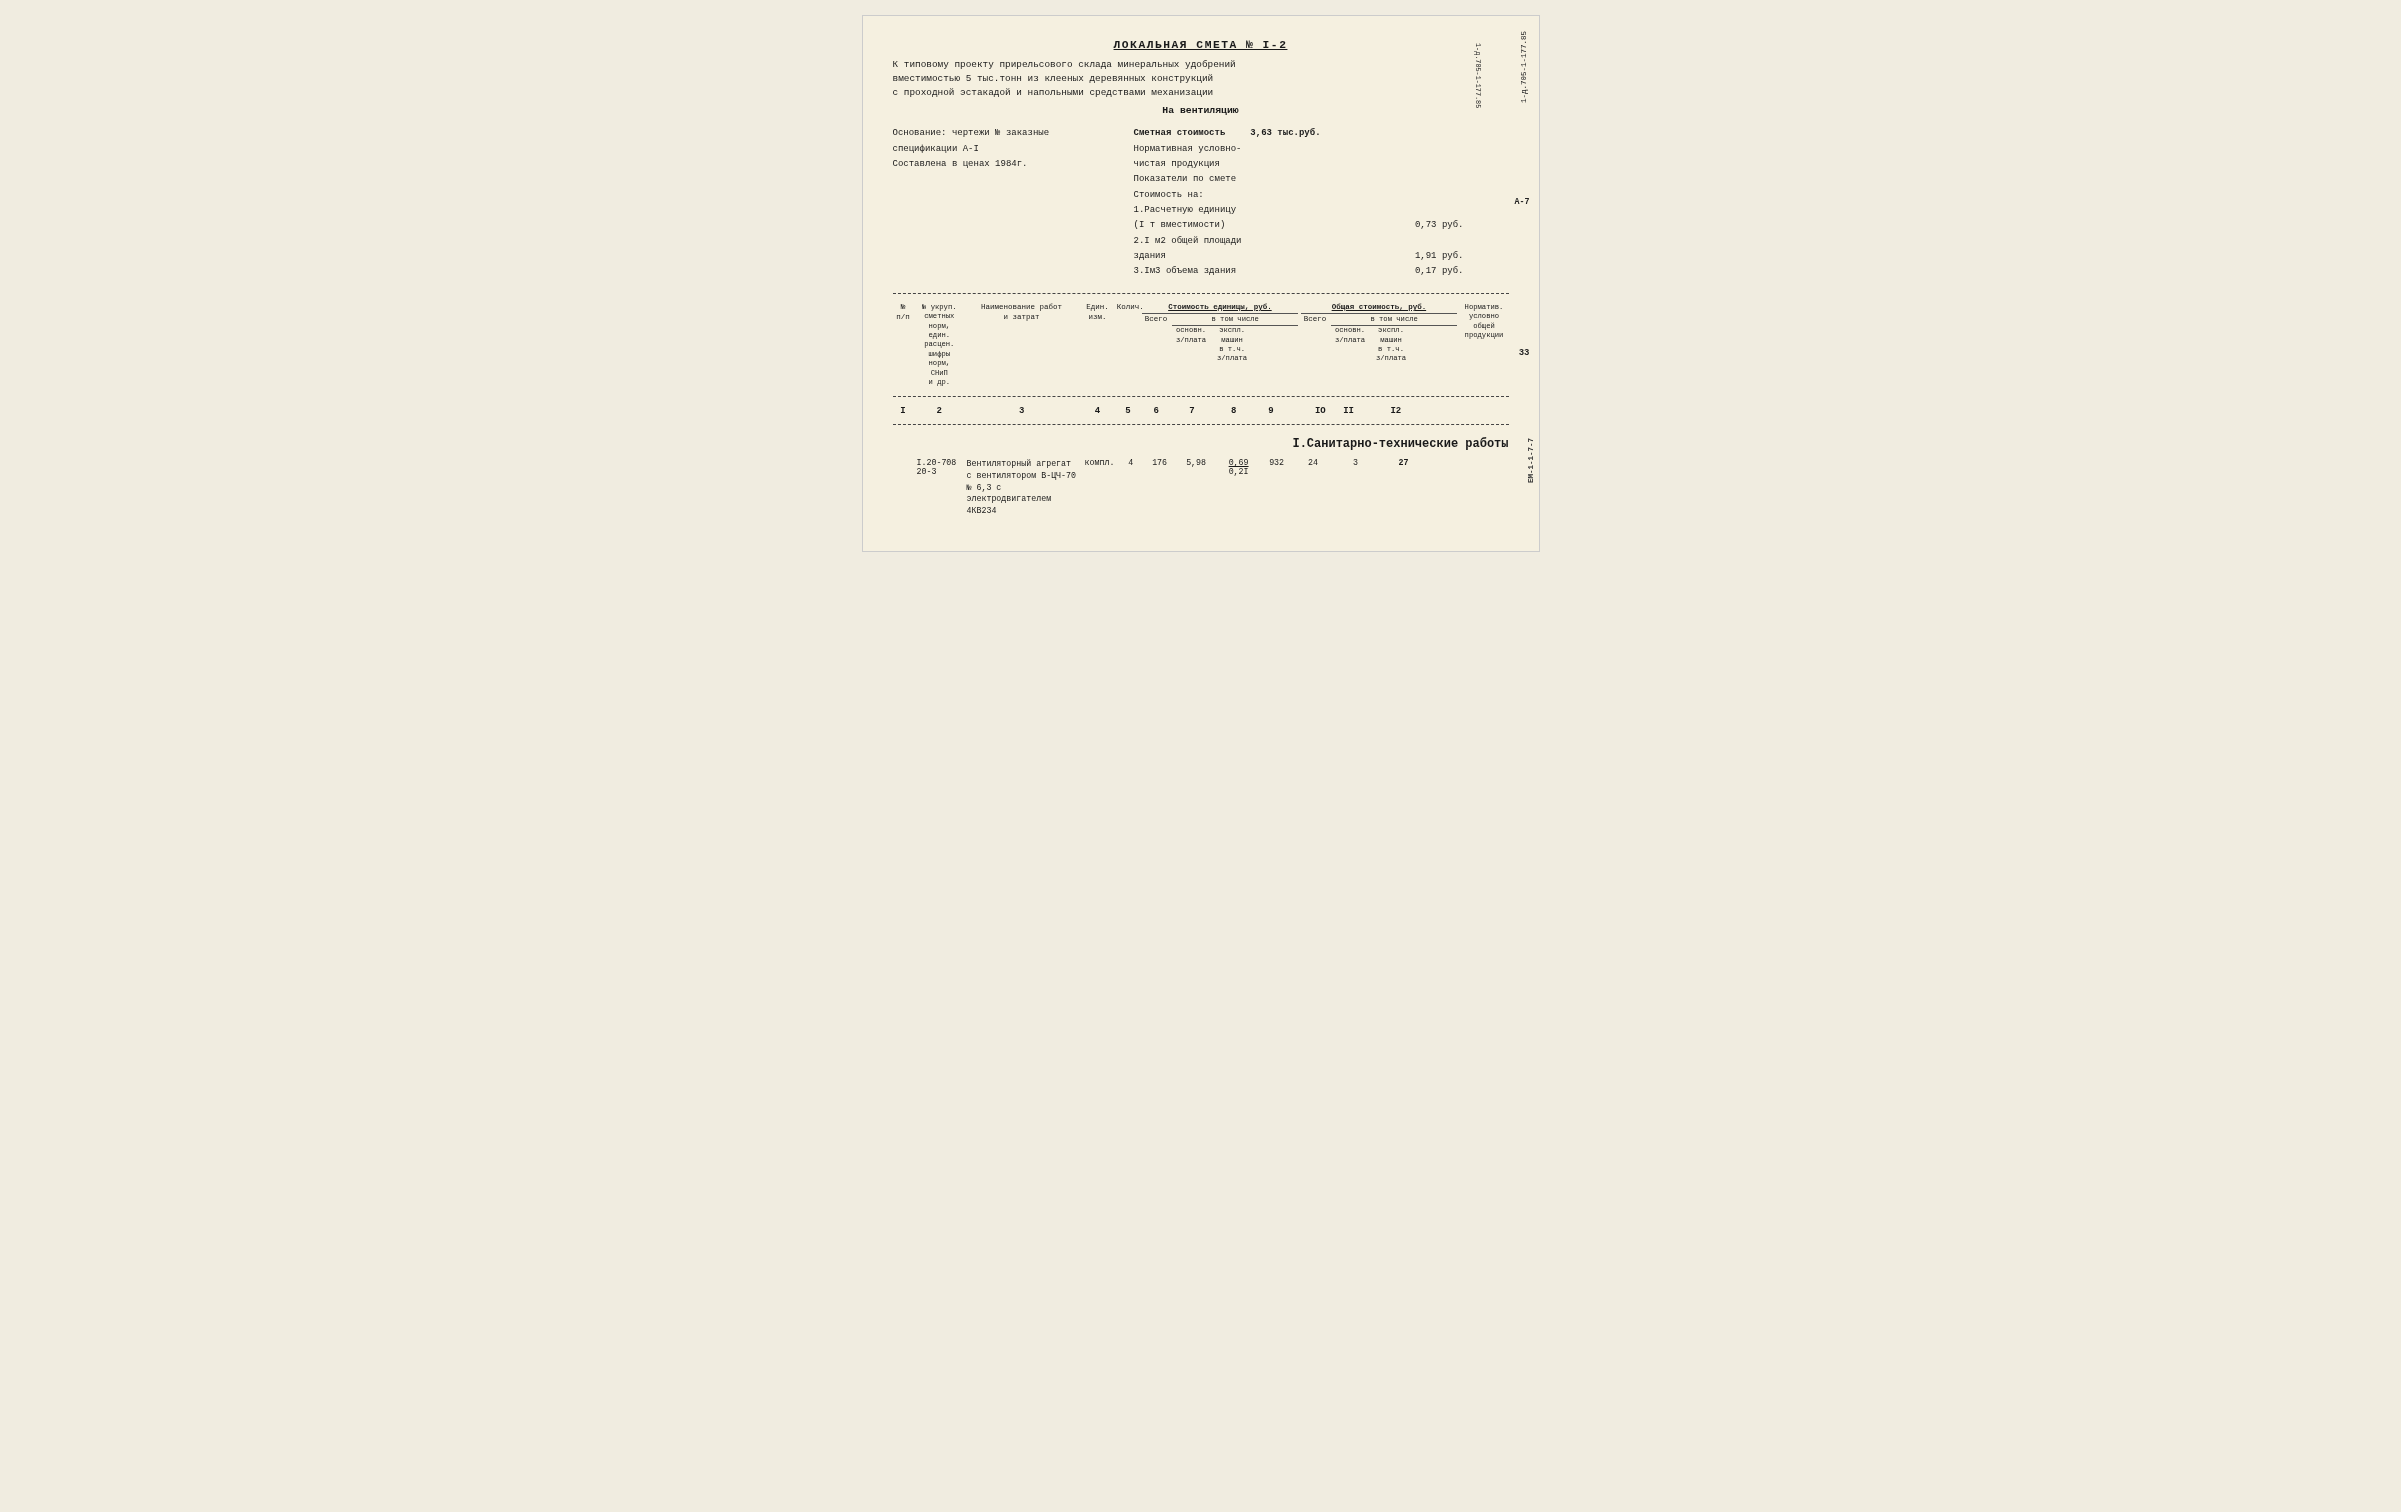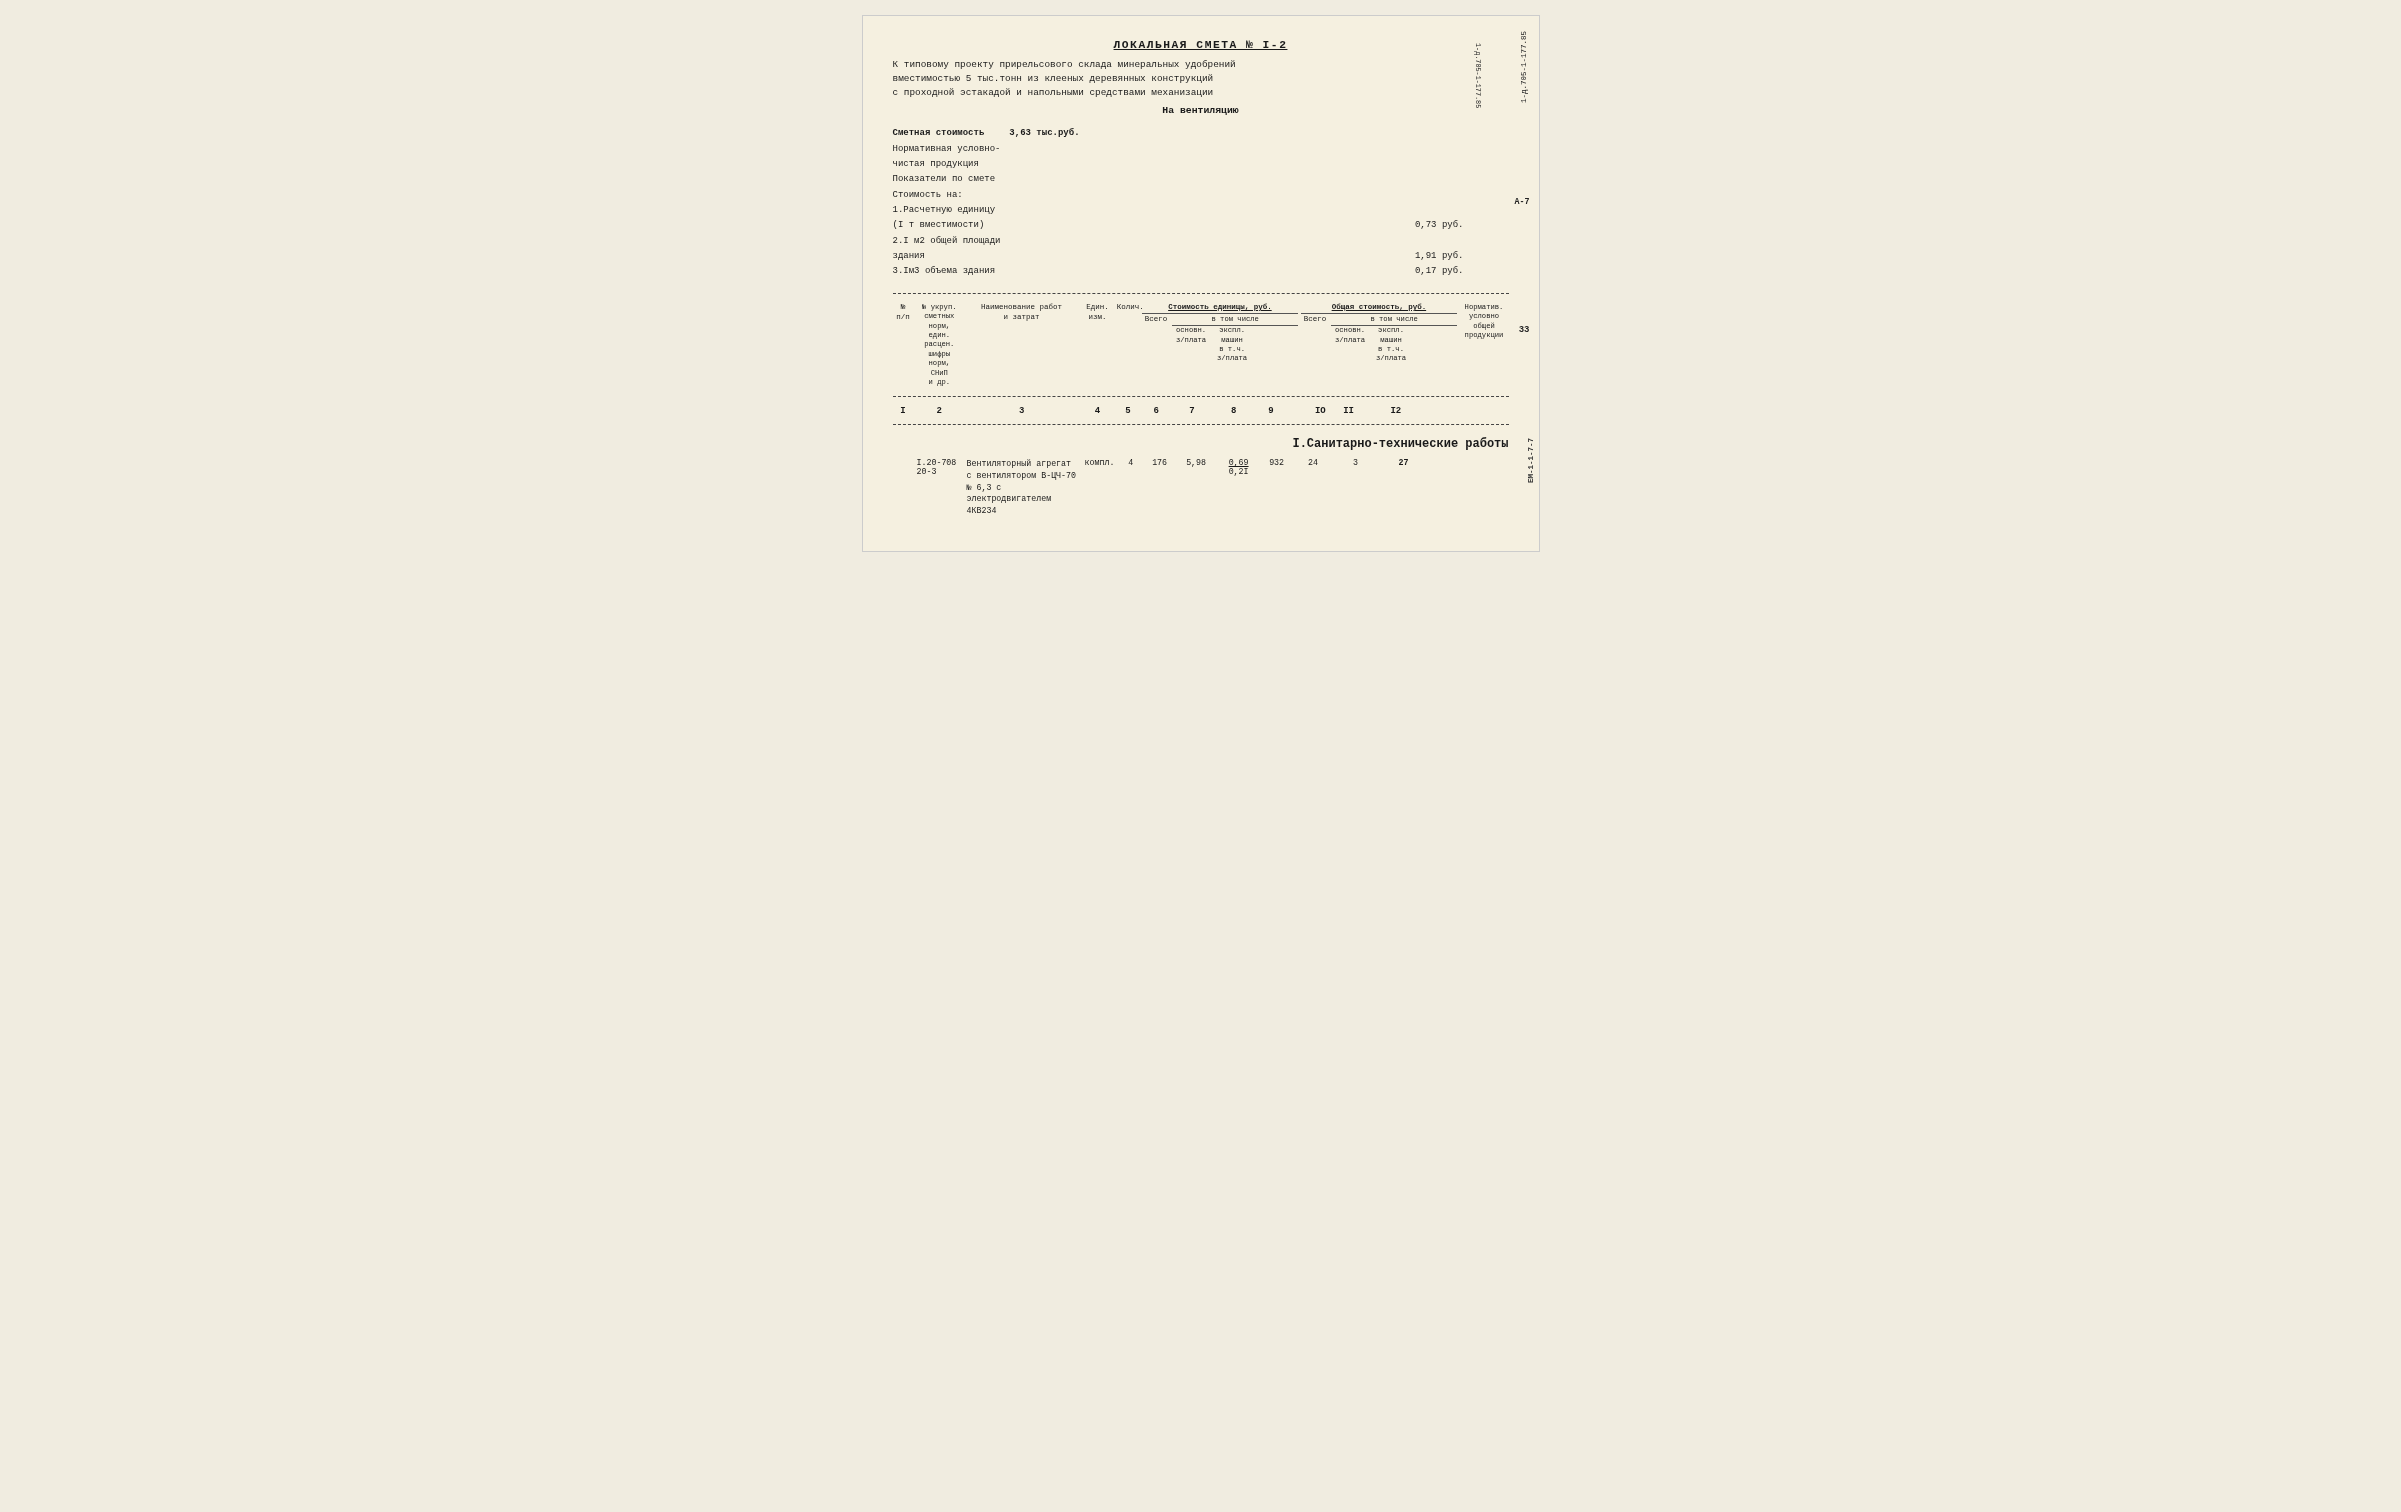--- a/index.html
+++ b/index.html
@@ -81,37 +81,41 @@
   </div>
 
   <div style="position:absolute; right: 9px; top: 15px; font-size: 7.5px; line-height: 1.6; writing-mode: vertical-lr; transform: rotate(180deg); color: #222;">
     <span>1-д.705-1-177.85</span>
   </div>
 
   <div style="position:absolute; right: 9px; top: 181px; font-size: 8.3px; font-weight:bold; color: #222;">
     <span>А-7</span>
   </div>
 
-  <div style="position:absolute; right: 9px; top: 309px; font-size: 9px; font-weight:bold; color: #222;">
+  <div style="position:absolute; right: 9px; top: 332px; font-size: 9px; font-weight:bold; color: #222;">
     <span>33</span>
   </div>
 
   <div class="page-title">
     <span>ЛОКАЛЬНАЯ СМЕТА № I-2</span>
   </div>
 
   <div class="subtitle">
     <div>К типовому проекту прирельсового склада минеральных удобрений</div>
     <div>вместимостью 5 тыс.тонн из клееных деревянных конструкций</div>
     <div>с проходной эстакадой и напольными средствами механизации</div>
   </div>
 
   <div class="sub-heading">На вентиляцию</div>
 
   <div class="info-section">
+    <div class="info-left">
+      <div>Основание: чертежи № заказные спецификации А-I</div>
+      <div>Составлена в ценах 1984г.</div>
+    </div>
     <div class="info-right">
       <div style="display:flex; gap:25px;font-weight:bold;">
         <span>Сметная стоимость</span>
         <span>3,63 тыс.руб.</span>
       </div>
       <div>Нормативная условно-</div>
       <div>чистая продукция</div>
       <div>Показатели по смете</div>
       <div>Стоимость на:</div>
       <div>1.Расчетную единицу</div>

